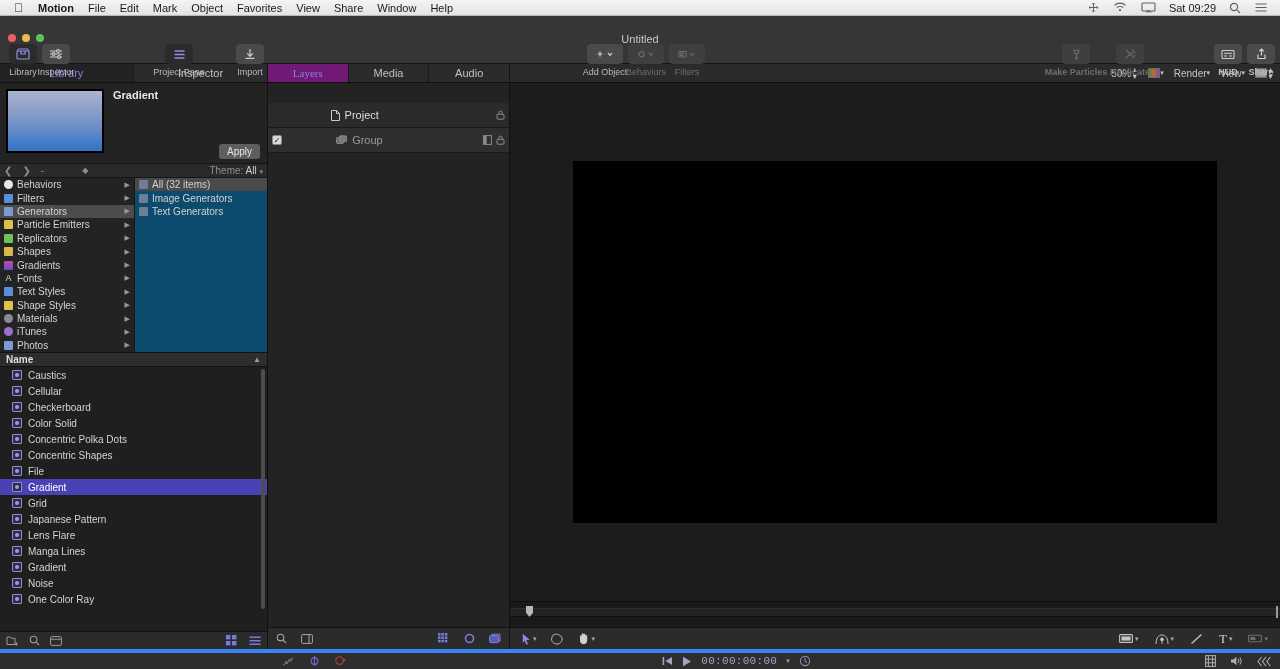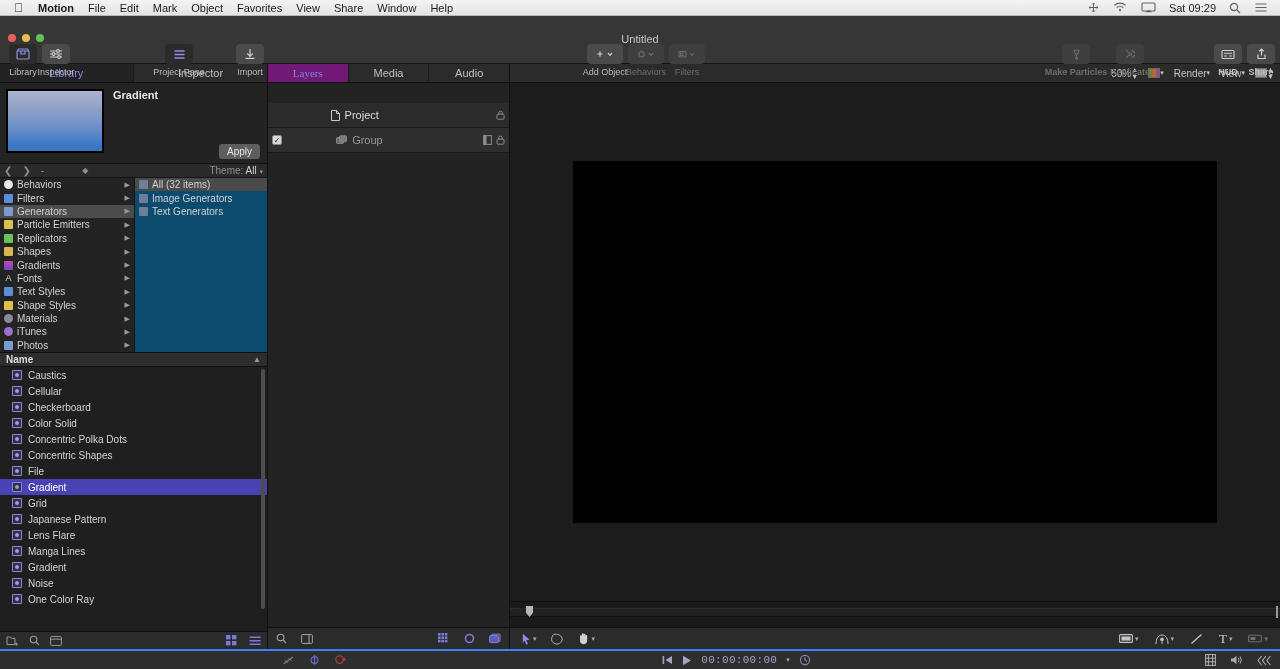--- a/index.html
+++ b/index.html
@@ -159,21 +159,21 @@
            border-top:1px solid #2d2d2d; border-bottom:1px solid #111; }
   .playhead { position:absolute; left:16px; top:4px; width:7px; height:11px;
               background:#b8b8b8; clip-path:polygon(0 0,100% 0,100% 62%,50% 100%,0 62%); }
   .tlend { position:absolute; right:2px; top:4px; width:2px; height:12px; background:#9a9a9a; }
   .canvasfoot { height:22px; background:#2b2b2b; border-top:1px solid #111;
                 display:flex; align-items:center; padding:0 12px; gap:14px; flex:none;}
   .canvasfoot .rt { margin-left:auto; display:flex; gap:16px; align-items:center;}
   .ddg { display:flex; align-items:center; gap:2px; }
 
   
-  .bottombar { height:20px; background:#2e2e2e; border-top:2px solid #3b82f6;
+  .bottombar { height:20px; background:#2e2e2e; border-top:4px solid #3b82f6;
                display:flex; align-items:center; padding:0 8px; flex:none;gap:24px; }
   .bb-left { width:260px; display:flex; align-items:center; }
   .bb-tools { display:flex; gap:13px; align-items:center; }
   .bb-center { flex:1; display:flex; align-items:center; justify-content:center; gap:9px;
                font-size:11px; color:#9f9fbc; }
   .bb-right { display:flex; align-items:center; gap:14px; }
   .tc { font-family:"Liberation Mono", monospace; font-size:11px; color:#a3a3c4; letter-spacing:.3px;}
 
   svg { display:block; }
   .ic { display:inline-flex; align-items:center; justify-content:center; }

